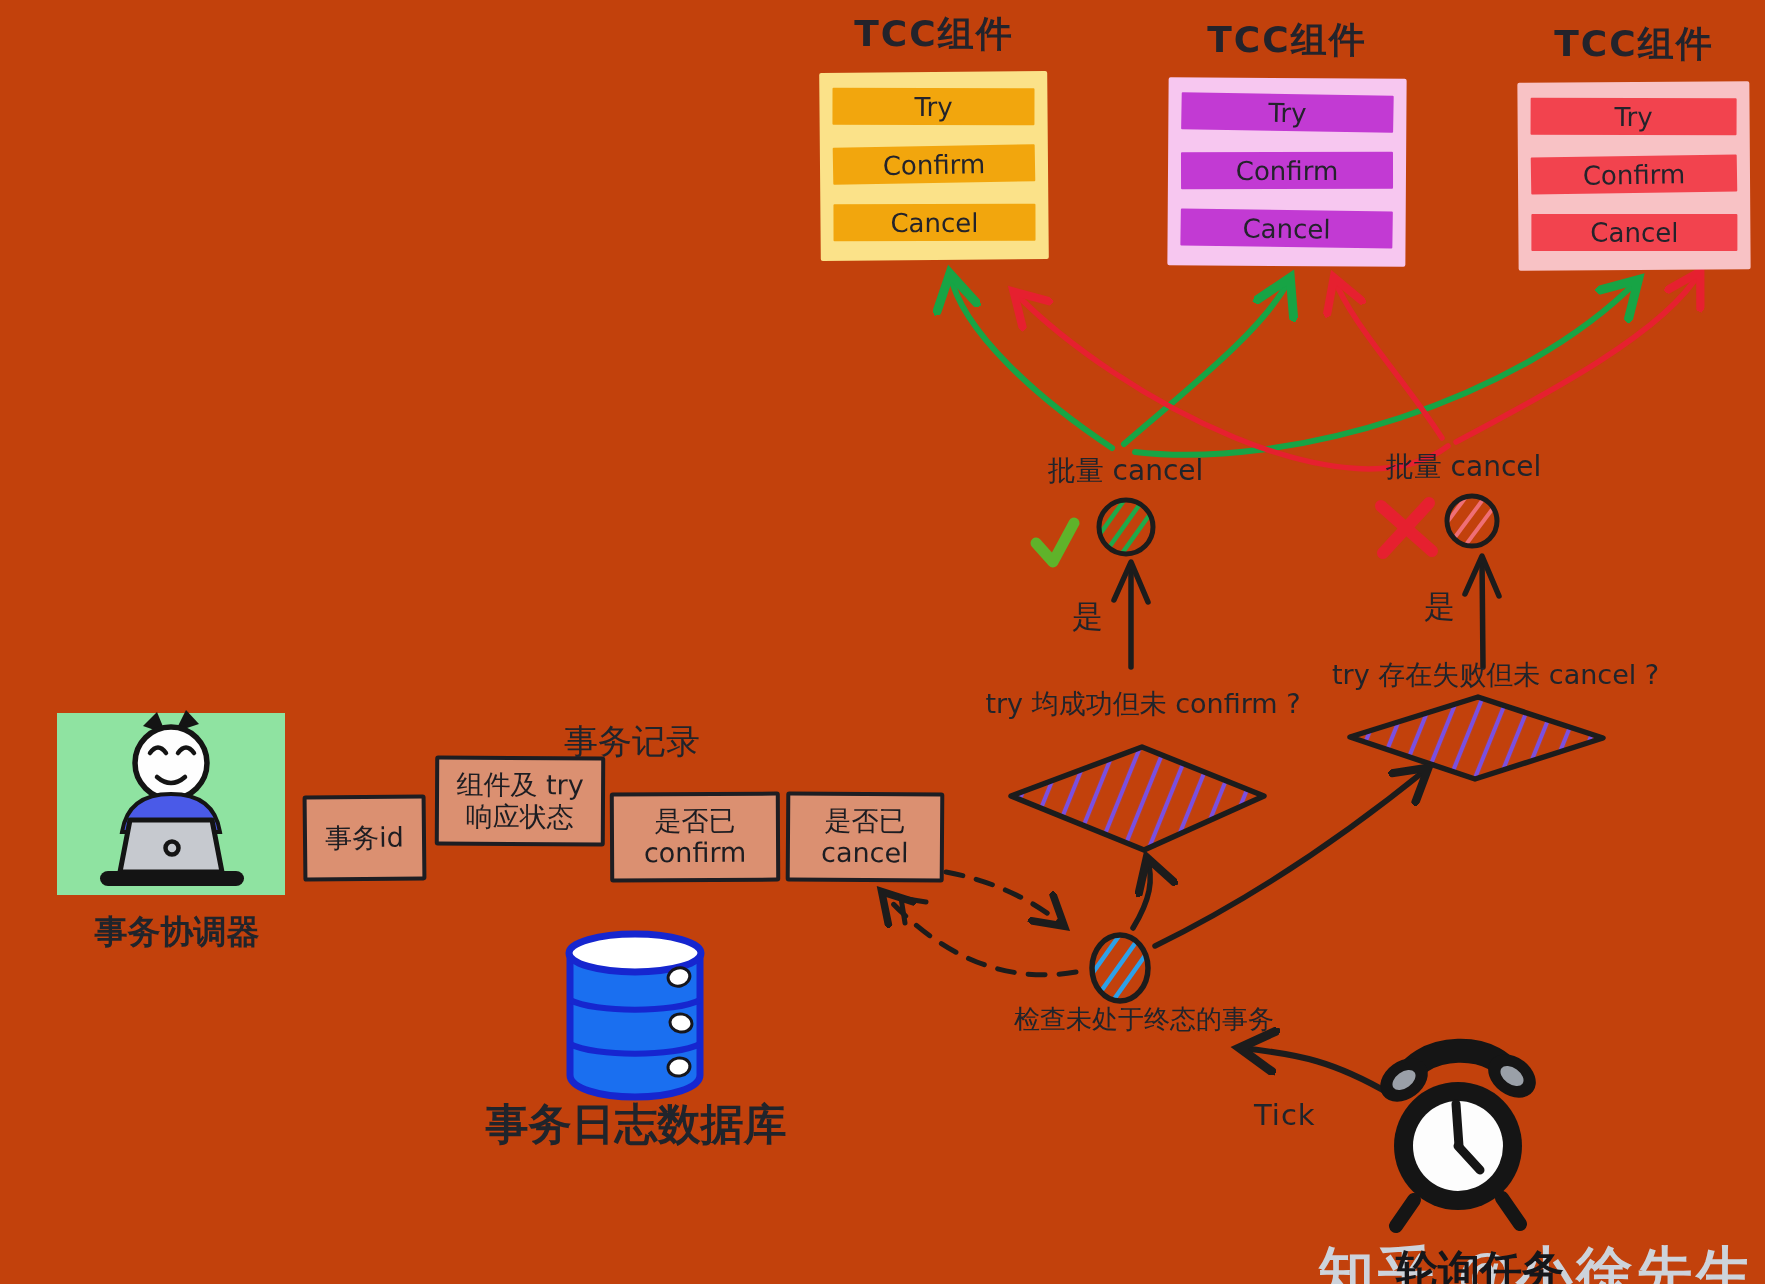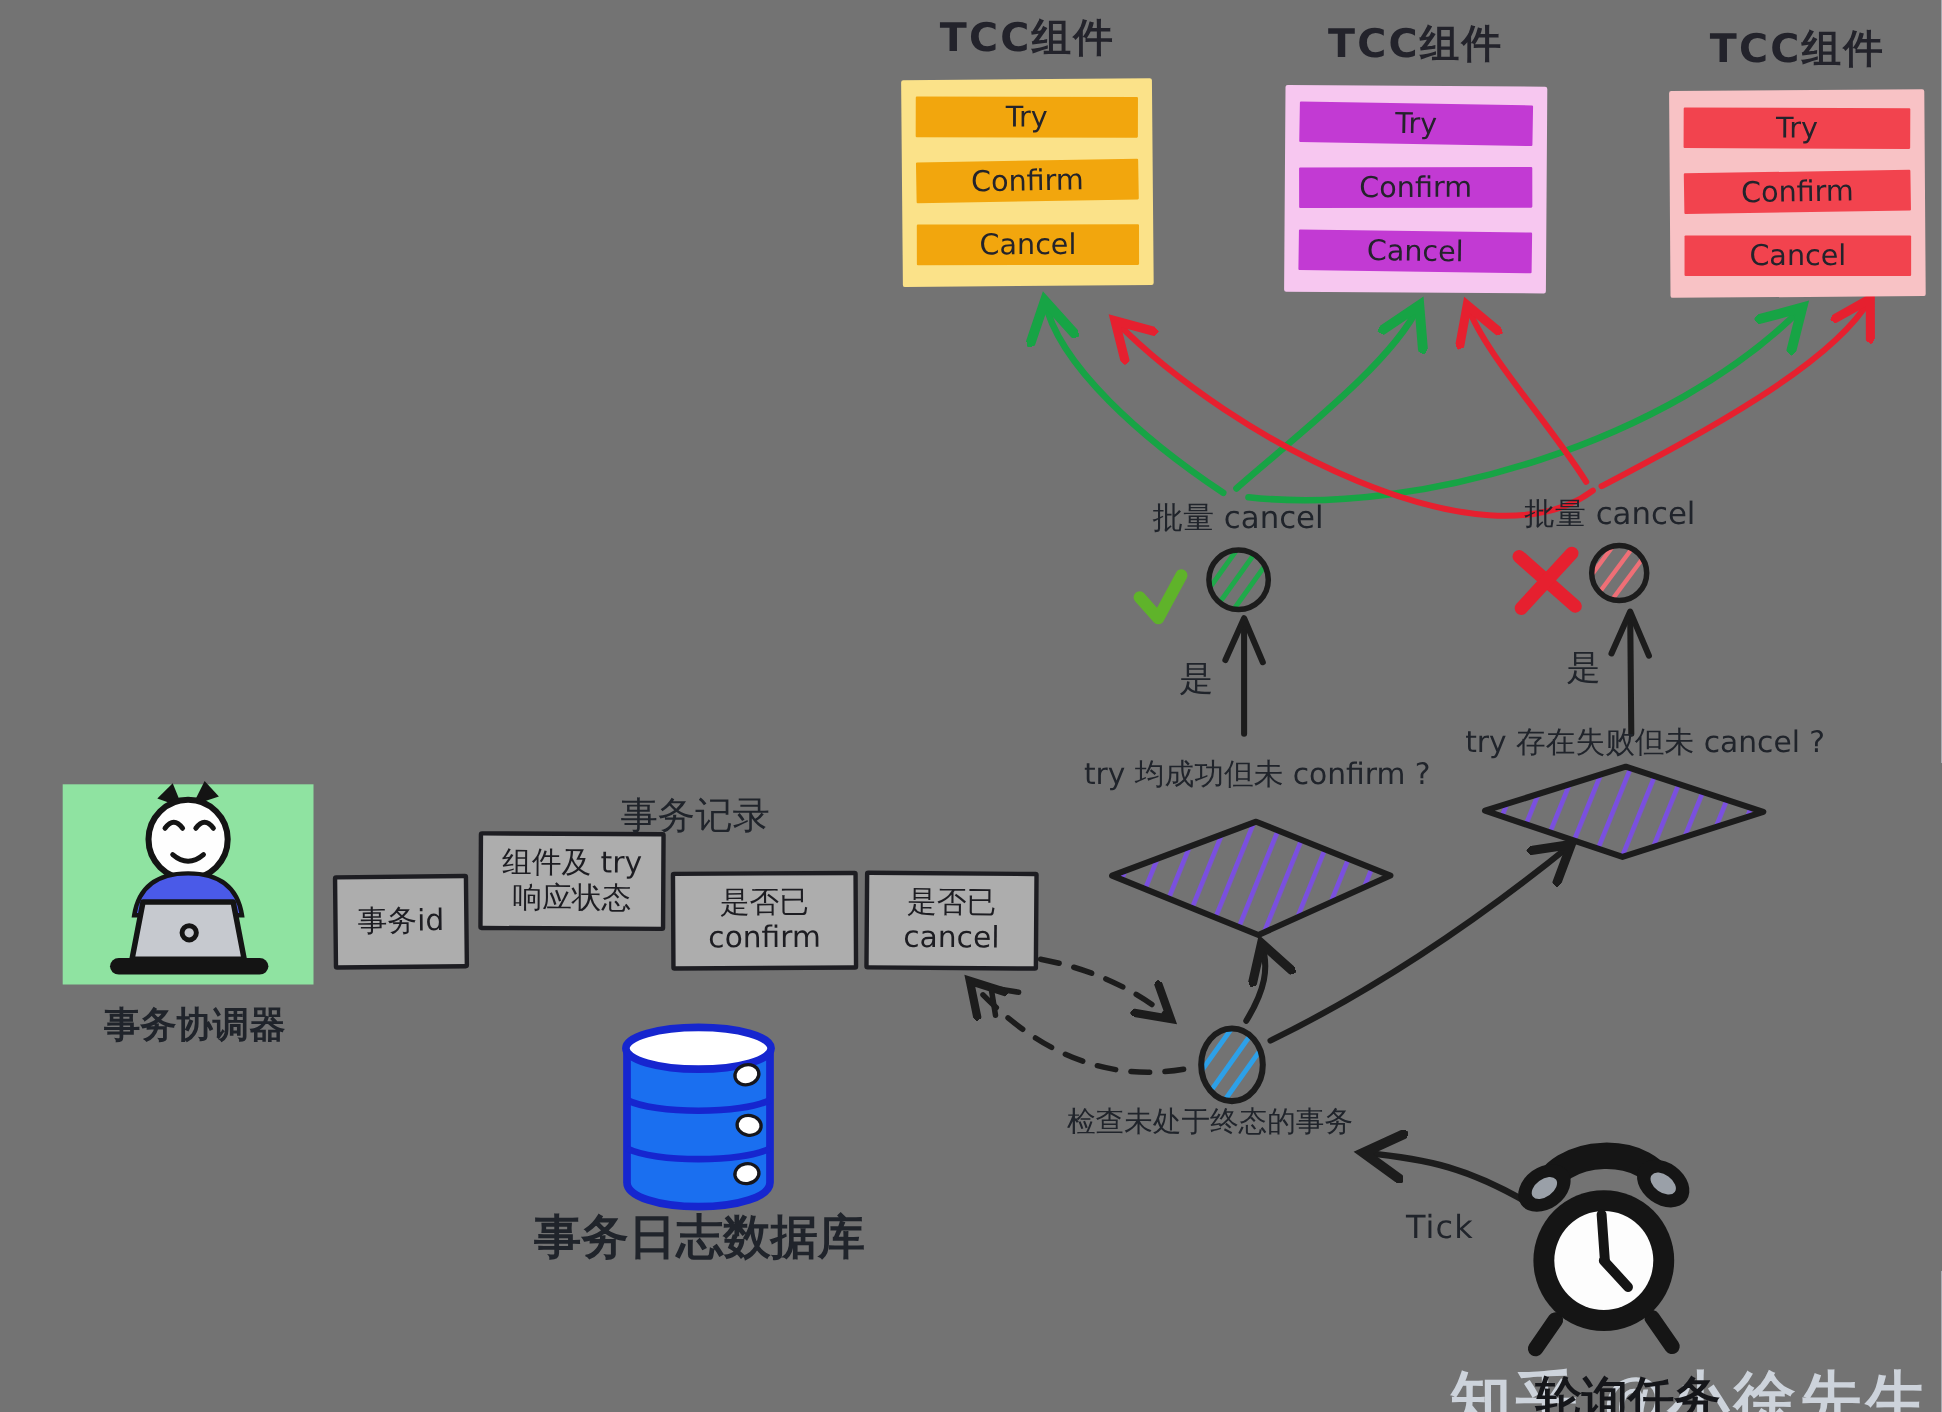--- a/index.html
+++ b/index.html
@@ -1,16 +1,16 @@
 <!DOCTYPE html>
 <html><head>
 <meta charset="utf-8">
 <style>
   html,body{margin:0;padding:0;background:#cfd8e2;}
-  .canvas{position:relative;width:1765px;height:1284px;overflow:hidden;background:#737373;
+  .canvas{position:relative;width:1765px;height:1284px;overflow:hidden;background:#c2410c;
           font-family:"DejaVu Sans",sans-serif;}
   .canvas svg{position:absolute;left:0;top:0;z-index:1;}
   .txt{position:absolute;z-index:3;color:#20242b;}
   .hand{font-family:"DejaVu Sans",sans-serif;font-weight:500;}
   .clean{font-family:"Liberation Sans",sans-serif;}
 
   
   .comp{position:absolute;z-index:2;display:flex;flex-direction:column;justify-content:space-between;
         padding:16px 13px 19px;box-sizing:border-box;border-radius:2px;}
   .c1{left:820px;top:72px;width:228px;height:188px;background:#fbe289;transform:rotate(-.5deg);}
@@ -39,22 +39,22 @@
   .r2{left:435px;top:756px;width:170px;height:90px;transform:rotate(.3deg);}
   .r3{left:610px;top:792px;width:170px;height:90px;transform:rotate(-.3deg);}
   .r4{left:786px;top:792px;width:158px;height:90px;transform:rotate(.4deg);}
 
   .batch-confirm{left:1028px;top:452px;width:195px;text-align:center;font-size:28px;}
   .batch-cancel{left:1366px;top:448px;width:195px;text-align:center;font-size:28px;}
   .yes-l{left:1072px;top:596px;font-size:31px;}
   .yes-r{left:1424px;top:586px;font-size:31px;}
   .q-l{left:948px;top:670px;width:390px;text-align:center;font-size:27px;margin-top:16px;}
   .q-r{left:1332px;top:657px;width:410px;text-align:left;font-size:27px;}
-  .check-label{left:970px;top:1002px;width:304px;text-align:left;font-size:26px;}
-  .tick{left:1254px;top:1098px;width:110px;text-align:center;font-size:29px;letter-spacing:1px;}
+  .check-label{left:970px;top:1002px;width:304px;text-align:right;font-size:26px;}
+  .tick{left:1254px;top:1098px;width:110px;font-size:29px;letter-spacing:1px;}
 
   .rec-title{left:528px;top:719px;width:208px;text-align:center;font-size:34px;font-weight:400;}
   .coord-label{left:70px;top:910px;width:214px;text-align:center;font-size:33px;font-weight:600;}
   .db-label{left:464px;top:1096px;width:344px;text-align:center;font-size:43px;font-weight:700;}
 
   .watermark{left:1318px;top:1236px;z-index:4;font:700 56px "Liberation Sans",sans-serif;
              color:#cdd3db;letter-spacing:4px;white-space:nowrap;}
   .task{left:1396px;top:1243px;z-index:5;font:700 42px "Liberation Sans",sans-serif;color:#15161a;
         white-space:nowrap;}
 </style>

